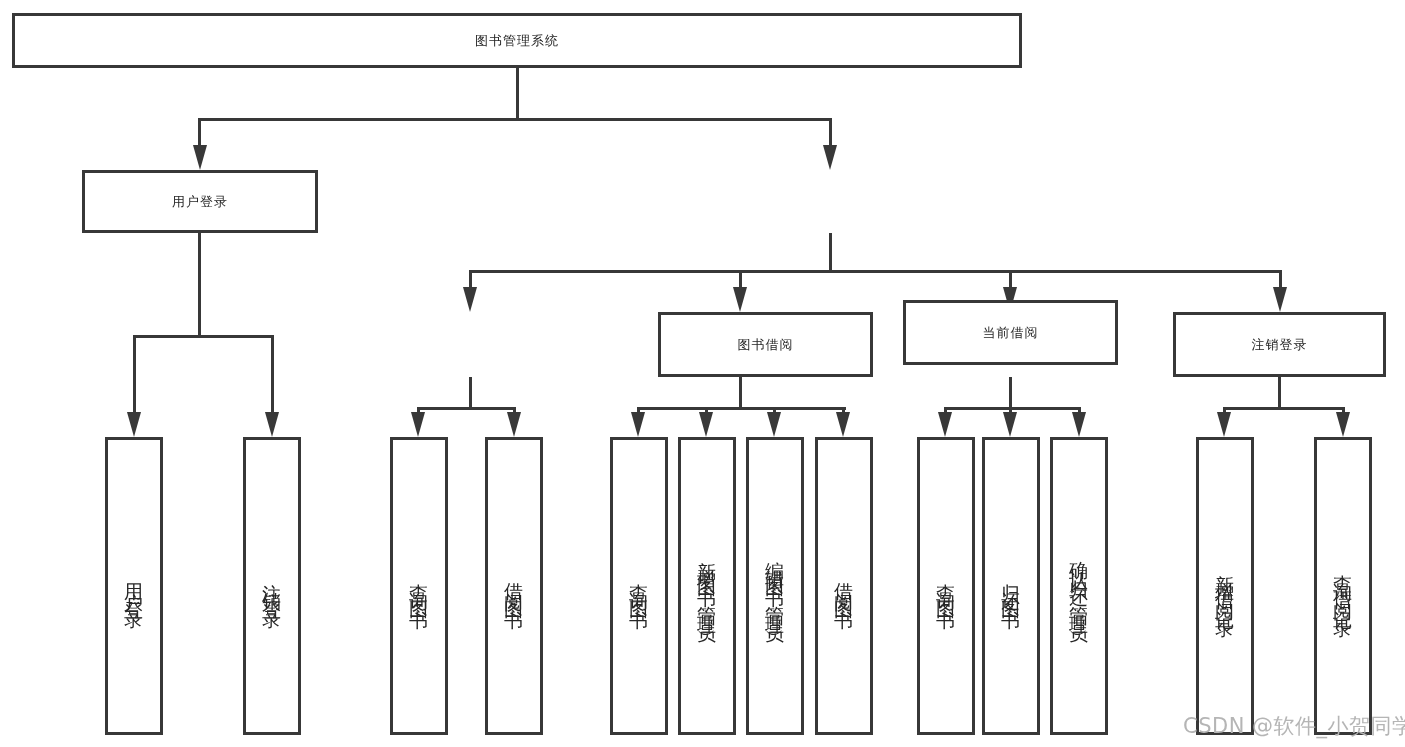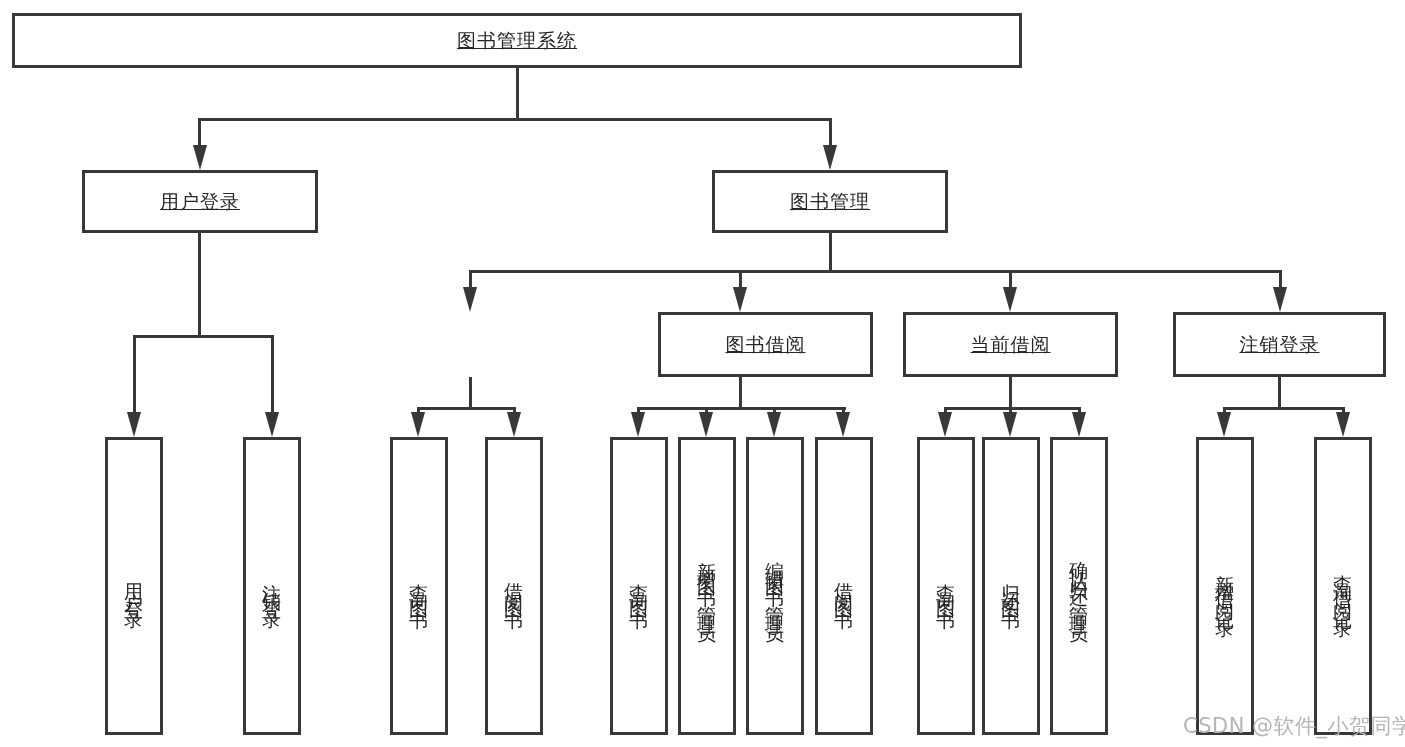--- a/index.html
+++ b/index.html
@@ -20,24 +20,23 @@
     box-sizing:border-box;
     border:3px solid var(--line);
     background:#fff;
     display:flex;
     align-items:center;
     justify-content:center;
     color:var(--text);
     z-index:2;
   }
   .box.h span{
-    font-size:19px;
+    font-size:13px;
     letter-spacing:1px;
     white-space:nowrap;
-    text-decoration:underline;
   }
   .box.v span{
     writing-mode:vertical-rl;
     text-orientation:mixed;
     font-size:19px;
     letter-spacing:9px;
     line-height:1;
     white-space:nowrap;
   }
   .line{
@@ -68,28 +67,25 @@
 
 <div class="canvas">
 
   <div class="box h" style="left:12px;top:13px;width:1010px;height:55px">
     <span>图书管理系统</span>
   </div>
 
   <div class="box h" style="left:82px;top:170px;width:236px;height:63px">
     <span>用户登录</span>
   </div>
-  <div class="box h" style="left:712px;top:170px;width:236px;height:63px">
-    <span>图书管理</span>
-  </div>
 
   <div class="box h" style="left:658px;top:312px;width:215px;height:65px">
     <span>图书借阅</span>
   </div>
-  <div class="box h" style="left:903px;top:312px;width:215px;height:65px">
+  <div class="box h" style="left:903px;top:300px;width:215px;height:65px">
     <span>当前借阅</span>
   </div>
   <div class="box h" style="left:1173px;top:312px;width:213px;height:65px">
     <span>注销登录</span>
   </div>
 
   <div class="box v" style="left:105px;top:437px;width:58px;height:298px">
     <span>用户登录</span>
   </div>
   <div class="box v" style="left:243px;top:437px;width:58px;height:298px">

